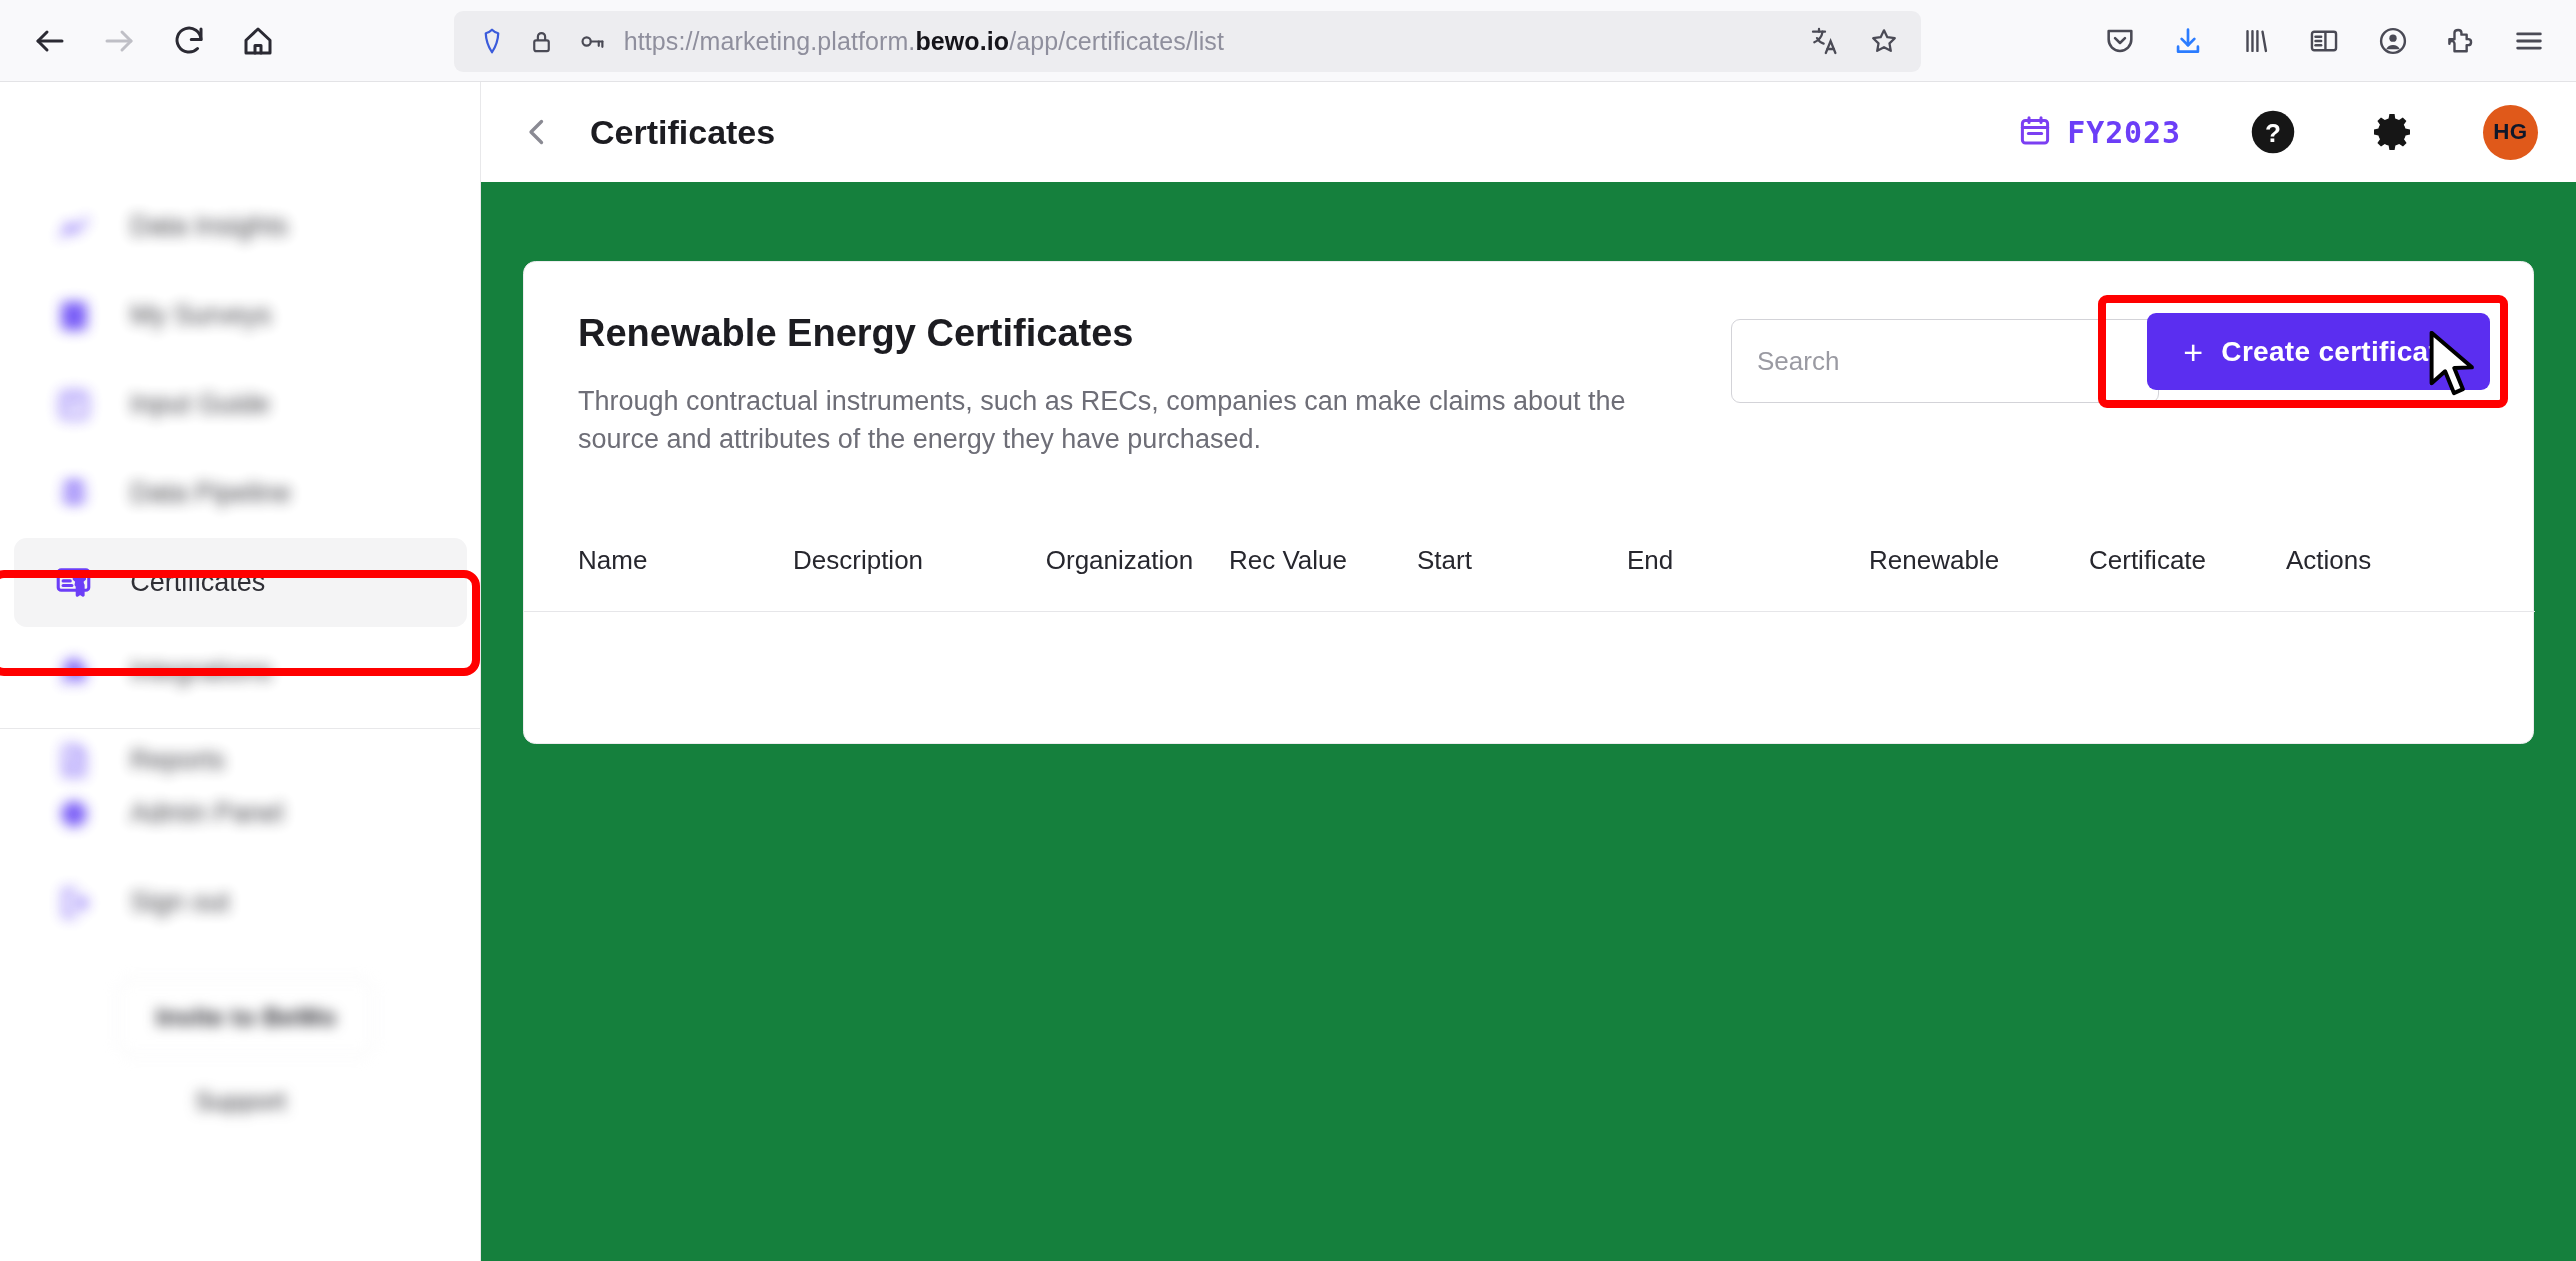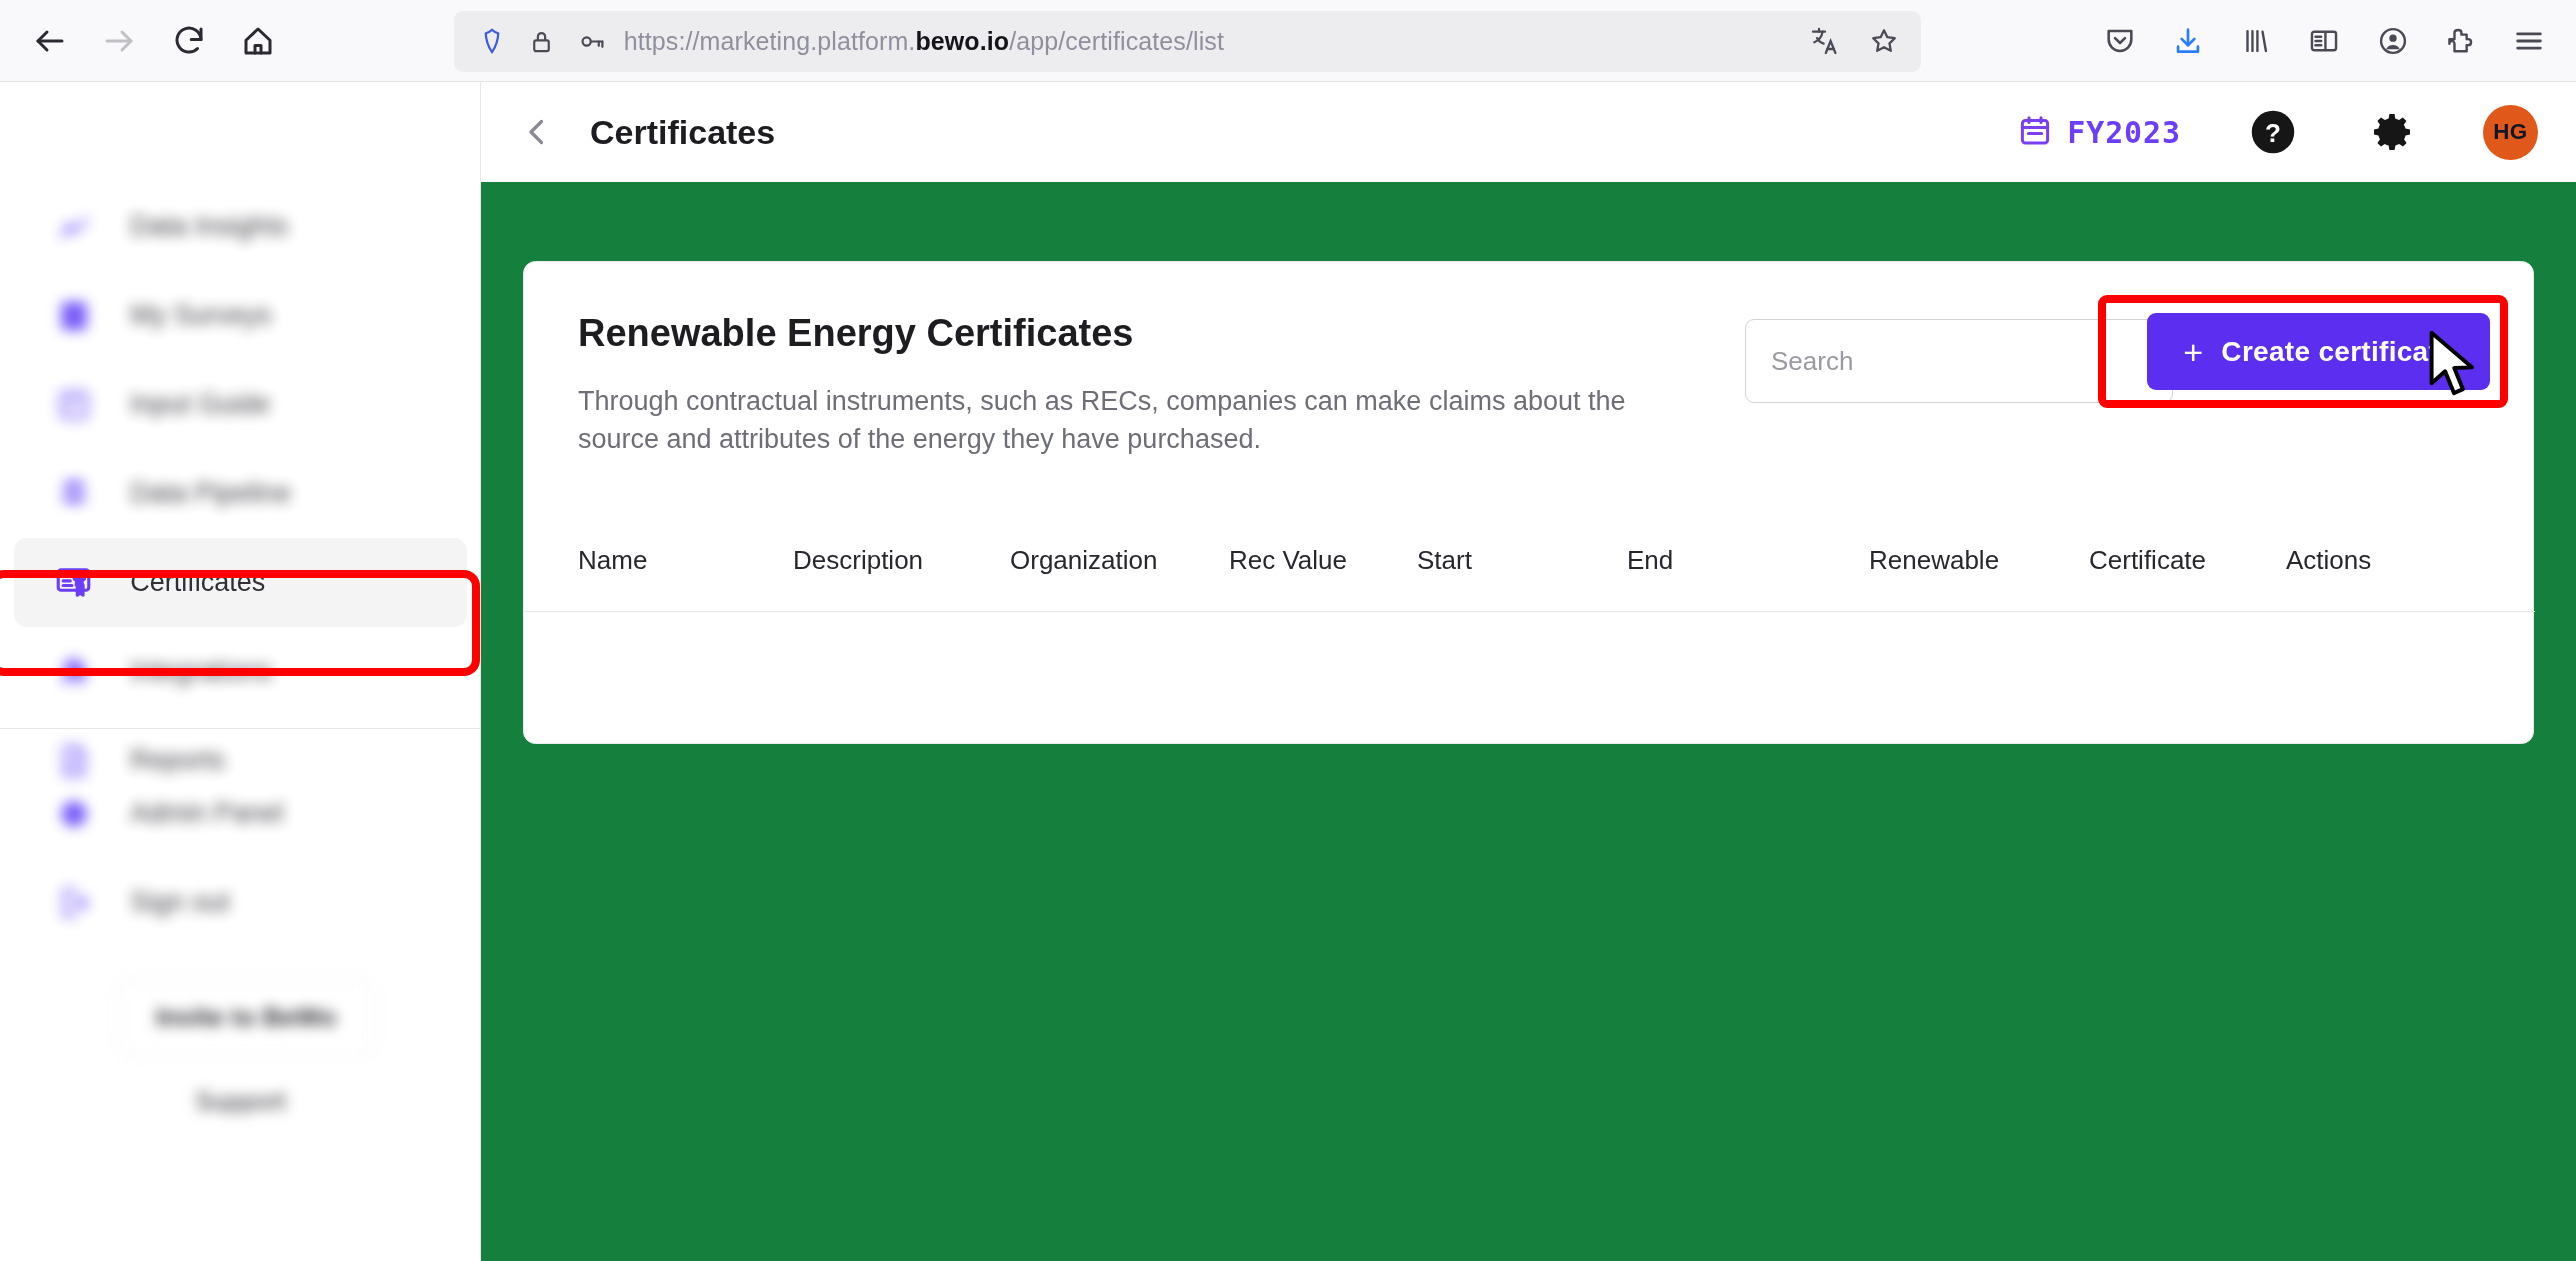--- a/index.html
+++ b/index.html
@@ -156,21 +156,21 @@
     border-radius: 12.5px;
   }
   .card-head { position: relative; padding: 50px 54px 0 54px; }
   .card-title { font-size: 38px; font-weight: 700; color: #1c1c21; }
   .card-desc {
     margin-top: 27px; font-size: 27px; line-height: 1.42;
     color: #6e6e77; max-width: 1055px;
   }
 
   .search-box {
-    position: absolute; right: 360px; top: 57px;
+    position: absolute; right: 374px; top: 57px;
     width: 428px; height: 84px;
     border: 0.9px solid #d3d3d8; border-radius: 9px;
     display: flex; align-items: center; padding: 16px 25px;
     background: #ffffff;
   }
   .search-box input {
     border: 0; outline: 0; width: 100%;
     font-size: 26px; color: #2f2f36;
     font-family: "Liberation Sans", sans-serif; background: transparent;
   }
@@ -196,21 +196,21 @@
   }
 
   .table-wrap { position: absolute; left: 0; top: 263px; width: 2011px; }
   .table-head {
     display: flex; align-items: center;
     padding: 0 54px; height: 70px;
   }
   .th { font-size: 26px; color: #27272e; }
   .th.c1 { width: 215px; }
   .th.c2 { width: 217px; }
-  .th.c3 { width: 219px; }
+  .th.c3 { width: 219px; text-align: center; }
   .th.c4 { width: 188px; }
   .th.c5 { width: 210px; }
   .th.c6 { width: 242px; }
   .th.c7 { width: 220px; }
   .th.c8 { width: 197px; }
   .th.c9 { width: 161px; }
   .table-rule { height: 0.9px; background: #e6e6e9; margin: 16px 0 0 0; }
 
   .paginator {
     height: 116px; display: flex; align-items: center;

